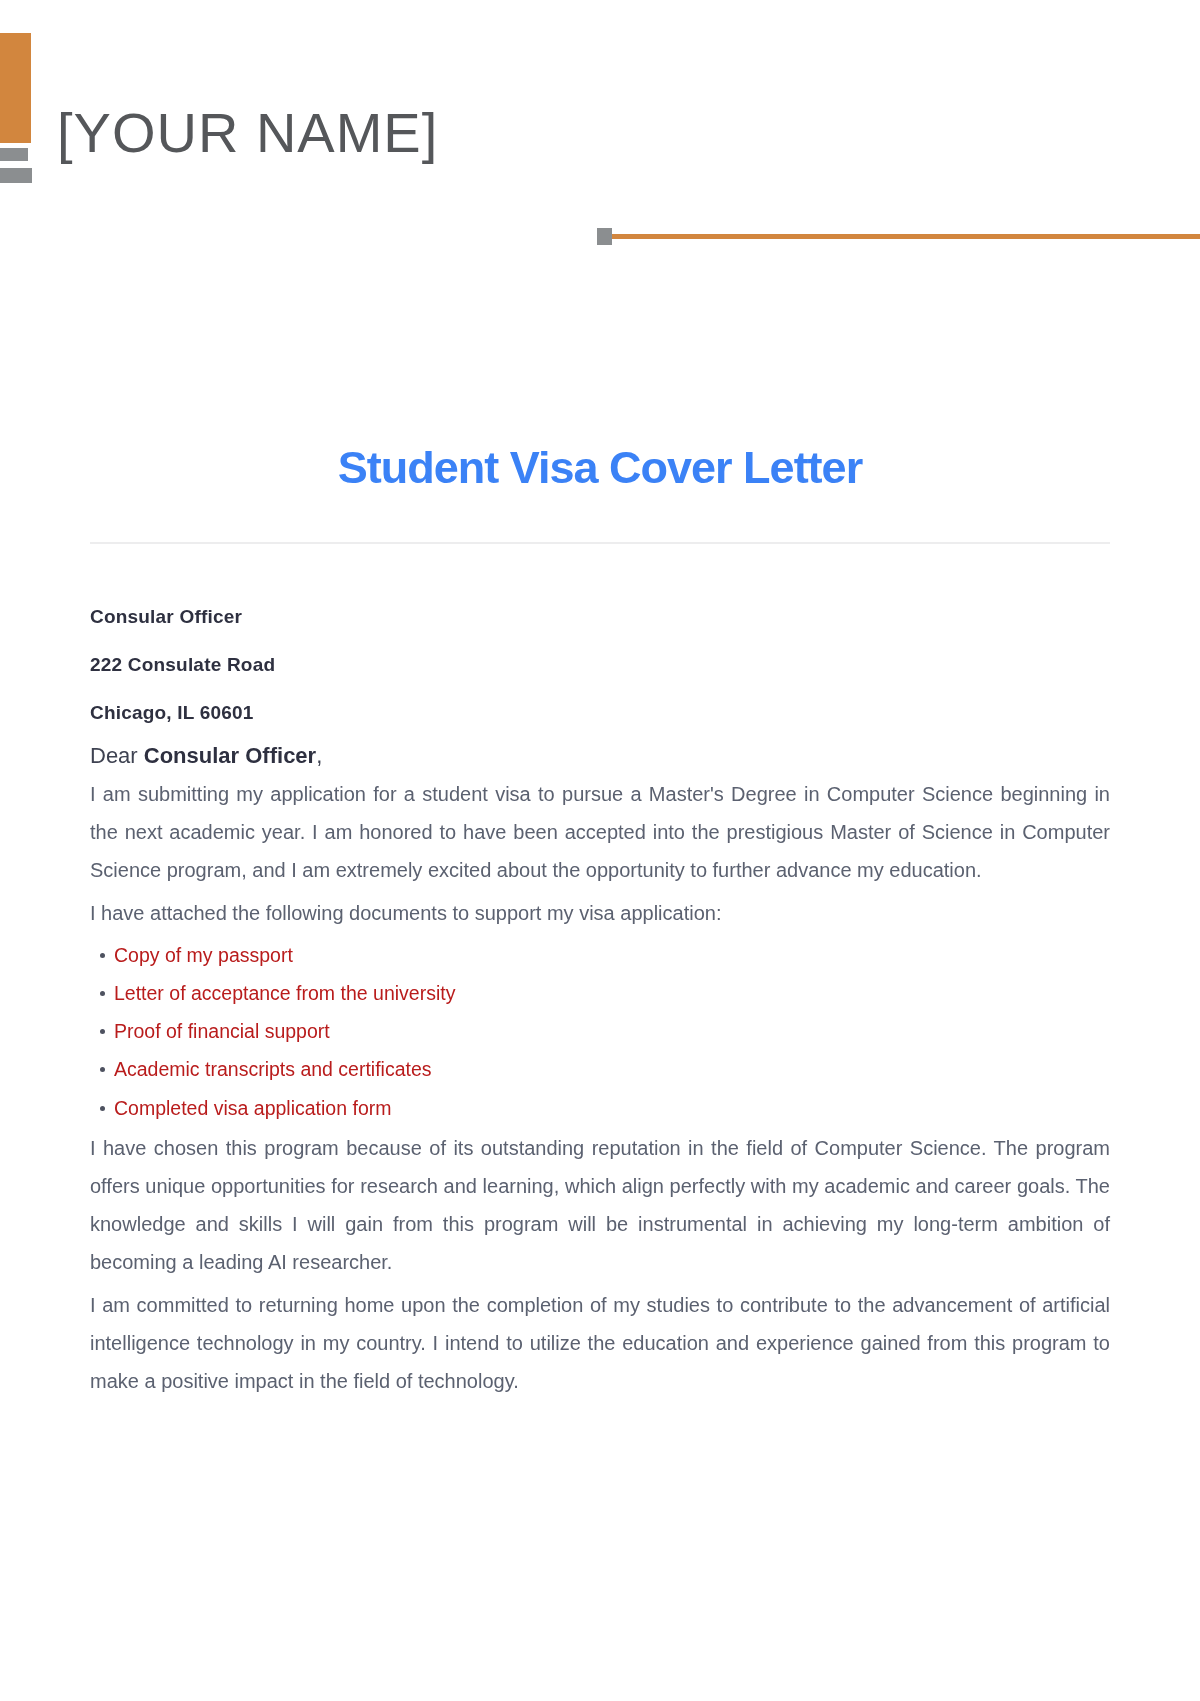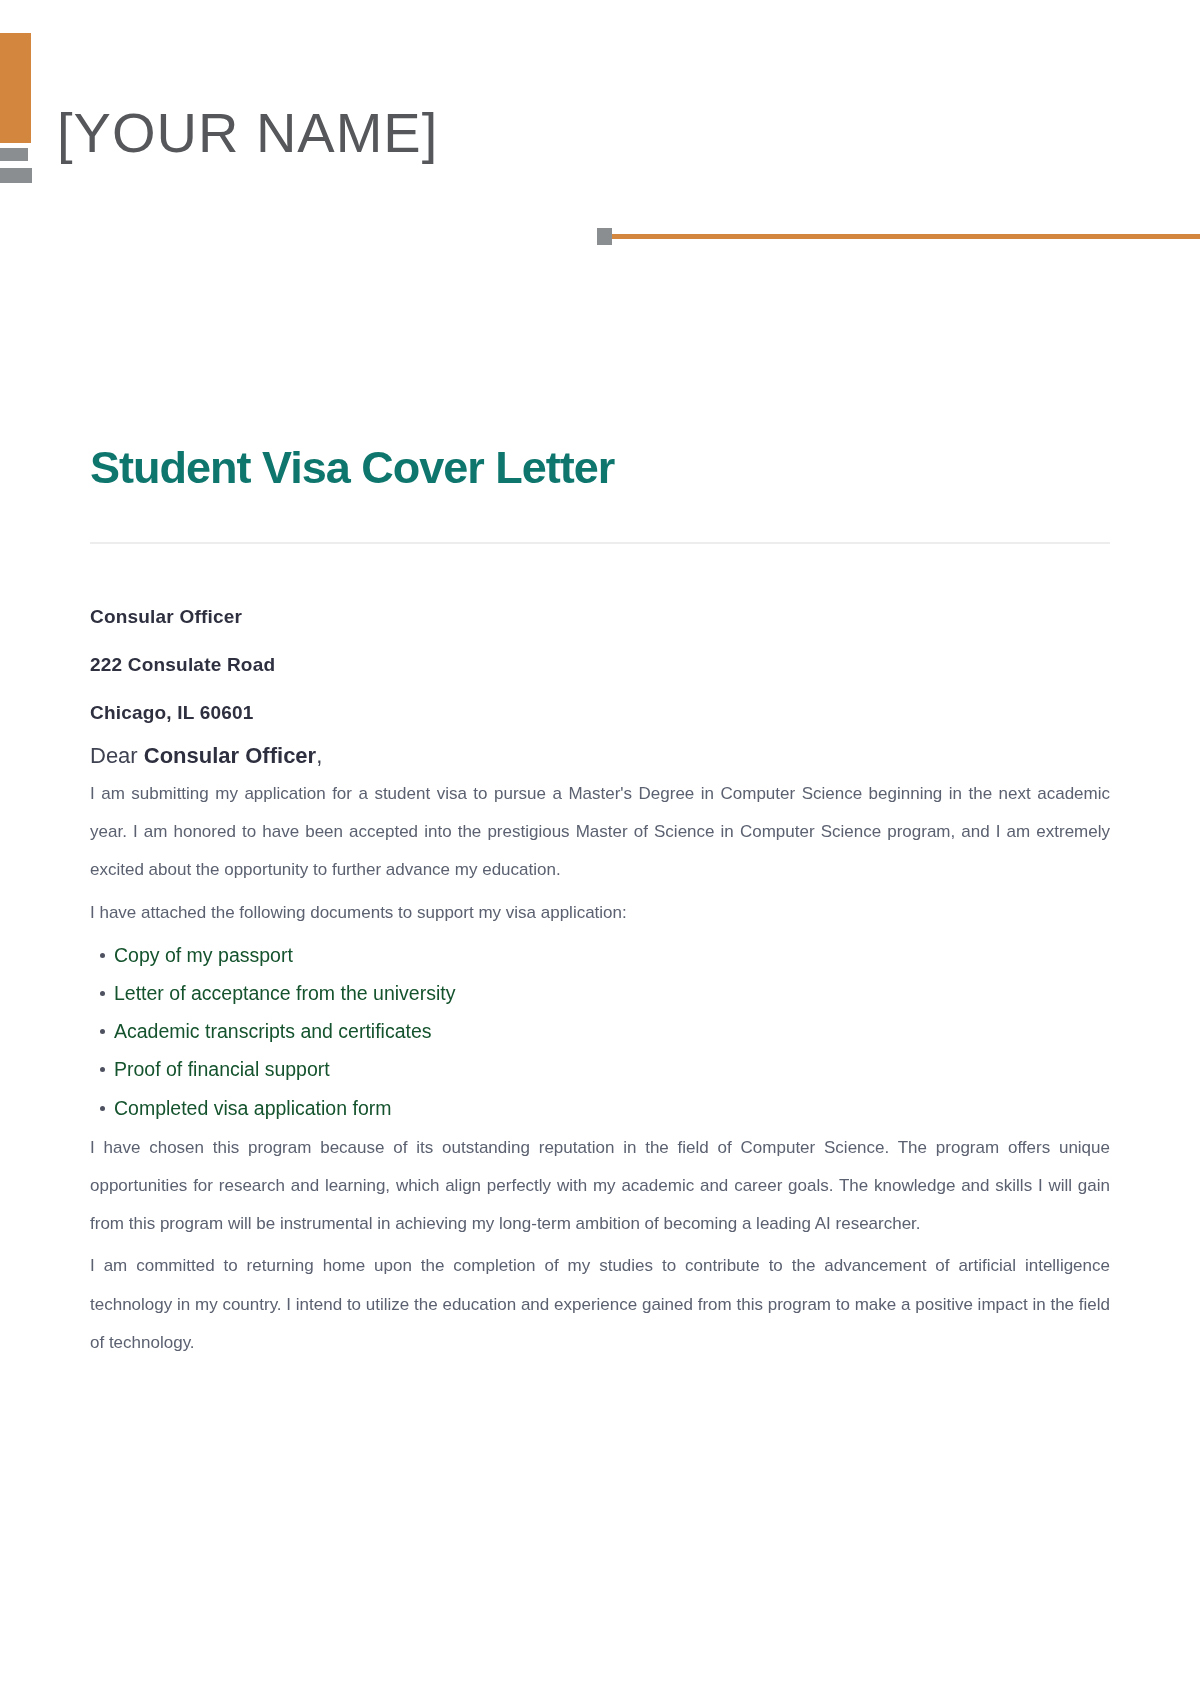--- a/index.html
+++ b/index.html
@@ -23,49 +23,50 @@
 
   
   .rule-square { position: absolute; left: 597px; top: 228px; width: 15px; height: 17px; background: #8b8e90; }
   .rule-line   { position: absolute; left: 612px; right: 0;  top: 234px; height: 5px;  background: #d2863e; }
 
   
   .content { position: absolute; left: 90px; top: 0; width: 1020px; }
 
   .doc-title {
     margin: 443px 0 16px;
+    text-align: center;
     font-size: 45px; line-height: 50px; font-weight: 700;
     letter-spacing: -1px;
-    color: #0f766e;
+    color: #3b82f6;
   }
 
   .title-divider { margin: 49px 0 0; height: 2px; background: #ededee; border: none; }
 
   .address { margin: 49px 0 0; }
   .address p {
     margin: 0; font-size: 19px; line-height: 48px; font-weight: 700;
     color: #2e3040; letter-spacing: 0.2px;
   }
 
   .salutation {
     margin: 0; font-size: 22px; line-height: 38px; color: #3e4251;
   }
   .salutation strong { color: #2e3040; font-weight: 700; }
 
   .body-par {
     margin: 0 0 4px;
-    font-size: 17px; line-height: 38.2px;
+    font-size: 20px; line-height: 38.2px;
     text-align: justify;
     color: #5b6170;
   }
 
   .attachments-list { margin: 0 0 2px; padding: 0 0 0 10px; list-style: none; }
   .attachments-list li {
     position: relative; padding-left: 14px;
-    font-size: 19.5px; line-height: 38.2px; color: #14532d;
+    font-size: 19.5px; line-height: 38.2px; color: #b91c1c;
   }
   .attachments-list li::before {
     content: ""; position: absolute; left: 0; top: 17px;
     width: 5px; height: 5px; border-radius: 50%; background: #4e5260;
   }
 </style>
 </head>
 <body>
 
 <div class="page">
@@ -95,23 +96,23 @@
     <p class="body-par">I am submitting my application for a student visa to pursue a Master's Degree in Computer Science beginning in the next academic year. I am honored to have been accepted into the prestigious Master of Science in Computer Science program, and I am extremely excited about the opportunity to further advance my education.</p>
 
     <p class="body-par">I have attached the following documents to support my visa application:</p>
 
     <ul class="attachments-list">
 
         <li>Copy of my passport</li>
 
         <li>Letter of acceptance from the university</li>
 
+        <li>Proof of financial support</li>
+
         <li>Academic transcripts and certificates</li>
-
-        <li>Proof of financial support</li>
 
         <li>Completed visa application form</li>
 
       </ul>
 
     <p class="body-par">I have chosen this program because of its outstanding reputation in the field of Computer Science. The program offers unique opportunities for research and learning, which align perfectly with my academic and career goals. The knowledge and skills I will gain from this program will be instrumental in achieving my long-term ambition of becoming a leading AI researcher.</p>
     <p class="body-par">I am committed to returning home upon the completion of my studies to contribute to the advancement of artificial intelligence technology in my country. I intend to utilize the education and experience gained from this program to make a positive impact in the field of technology.</p>
 
   </div>
 </div>

